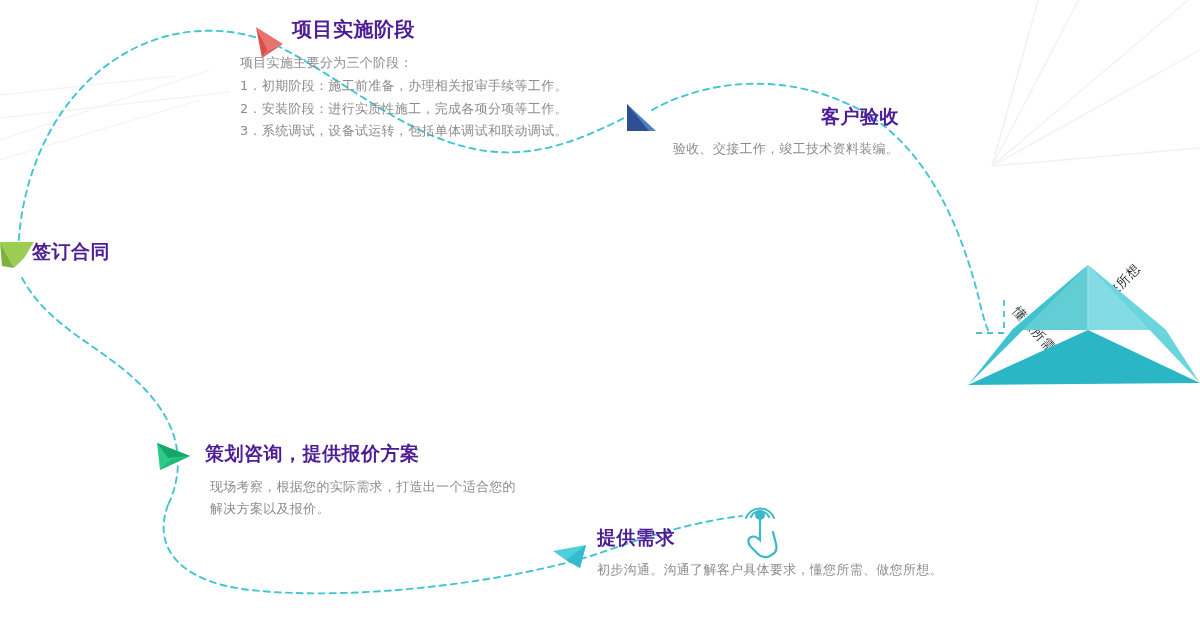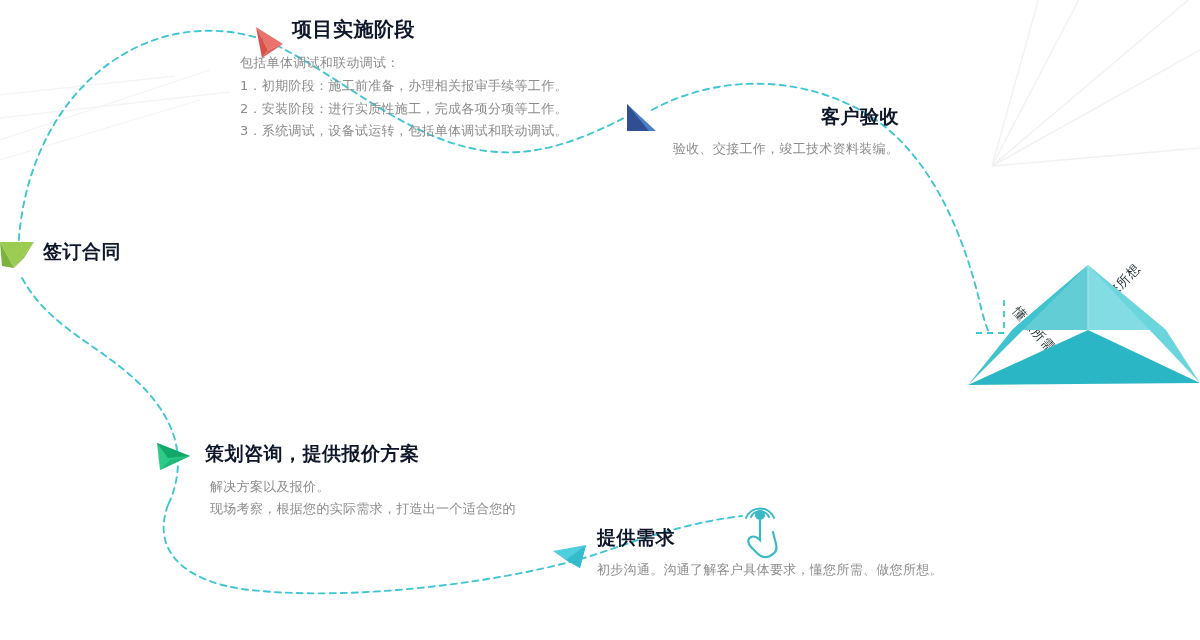--- a/index.html
+++ b/index.html
@@ -31,21 +31,21 @@
   #cursor-icon { z-index: 5; }
 
   .node {
     position: absolute;
     z-index: 6;
   }
   .node-title {
     font-family: "DejaVu Sans", "Liberation Sans", sans-serif;
     font-size: 19px;
     font-weight: 700;
-    color: #0f172a;
+    color: #4c1d95;
     letter-spacing: 0.5px;
     white-space: nowrap;
     line-height: 1.3;
   }
   .node-desc {
     font-family: "DejaVu Sans", "Liberation Sans", sans-serif;
     font-size: 13px;
     color: #8c8c8c;
     line-height: 1.75;
     letter-spacing: 0.3px;
@@ -55,21 +55,21 @@
   
   #node-implementation { left: 240px; top: 16px; width: 340px; }
   #node-implementation .node-title { font-size: 20px; margin-left: 52px; }
   #node-implementation .node-desc { margin-top: 10px; }
 
   
   #node-acceptance { left: 673px; top: 104px; text-align: right; }
   #node-acceptance .node-desc { margin-top: 9px; }
 
   
-  #node-contract { left: 43px; top: 239px; width: 300px; }
+  #node-contract { left: 32px; top: 239px; width: 300px; }
   #node-contract .node-desc { margin-top: 10px; }
 
   
   #node-consulting { left: 205px; top: 441px; width: 330px; }
   #node-consulting .node-desc { margin-top: 10px; margin-left: 5px; }
 
   
   #node-demand { left: 597px; top: 525px; width: 360px; }
   #node-demand .node-desc { margin-top: 9px; }
 
@@ -213,43 +213,43 @@
                C 19 55, 24 56, 28 54
                L 31 52
                C 34 50, 35 46, 34 42
                L 31 30" stroke-width="2.2"></path>
     </g>
   </svg>
 
   <div class="node" id="node-implementation">
     <div class="node-title">项目实施阶段</div>
     <div class="node-desc">
-      <span class="line">包括单体调试和联动调试：</span>
+      <span class="line">项目实施主要分为三个阶段：</span>
       <span class="line">1．初期阶段：施工前准备，办理相关报审手续等工作。</span>
       <span class="line">2．安装阶段：进行实质性施工，完成各项分项等工作。</span>
       <span class="line">3．系统调试，设备试运转，包括单体调试和联动调试。</span>
     </div>
   </div>
 
   <div class="node" id="node-acceptance">
     <div class="node-title">客户验收</div>
     <div class="node-desc">
       <span class="line">验收、交接工作，竣工技术资料装编。</span>
     </div>
   </div>
 
   <div class="node" id="node-contract">
     <div class="node-title">签订合同</div>
   </div>
 
   <div class="node" id="node-consulting">
     <div class="node-title">策划咨询，提供报价方案</div>
     <div class="node-desc">
+      <span class="line">现场考察，根据您的实际需求，打造出一个适合您的</span>
       <span class="line">解决方案以及报价。</span>
-      <span class="line">现场考察，根据您的实际需求，打造出一个适合您的</span>
     </div>
   </div>
 
   <div class="node" id="node-demand">
     <div class="node-title">提供需求</div>
     <div class="node-desc">
       <span class="line">初步沟通。沟通了解客户具体要求，懂您所需、做您所想。</span>
     </div>
   </div>
 

